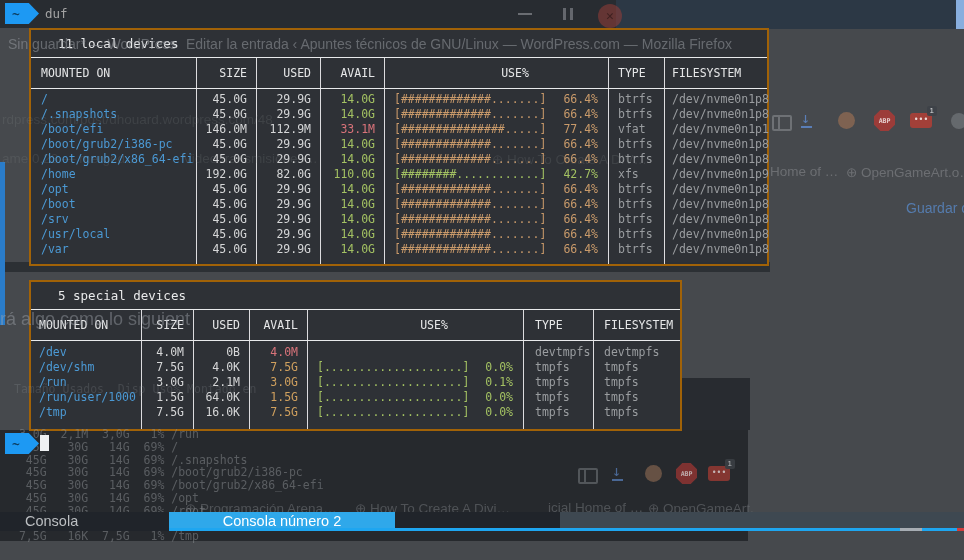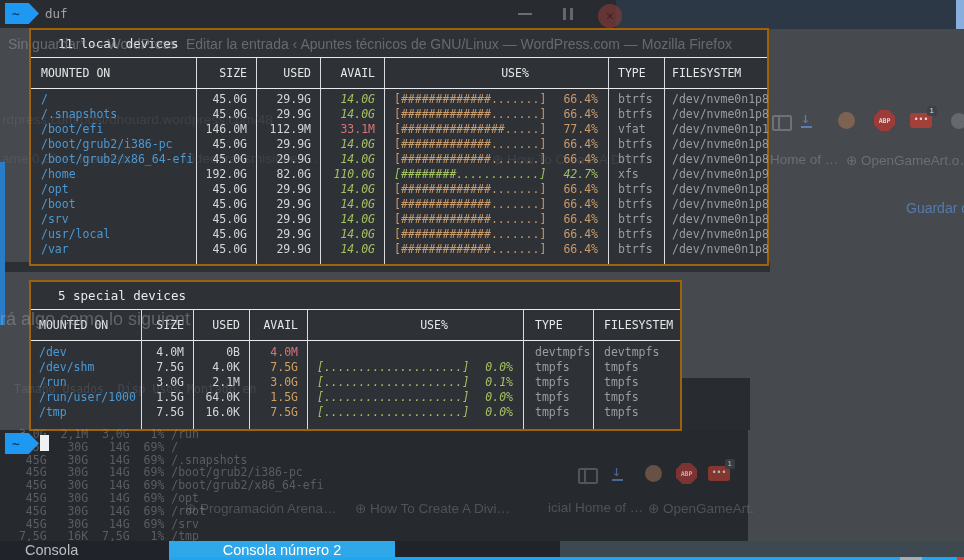--- a/index.html
+++ b/index.html
@@ -29,35 +29,35 @@
   .t2 .duf-body{padding:4px 0 9px;}
   .duf-row{display:grid;height:15px;line-height:15px;white-space:pre;}
   .col-m{padding-left:8px;overflow:hidden;}
   .t1 .col-m{padding-left:10px;}
   .col-s,.col-u,.col-a{text-align:right;padding-right:9px;}
   .col-use{display:flex;justify-content:space-between;padding:0 10px;overflow:hidden;}
   .duf-head .col-use{justify-content:center;padding-left:48px;}
   .col-t{padding-left:10px;}.t2 .col-t{padding-left:12px;}
   .col-f{padding-left:8px;}.t2 .col-f{padding-left:11px;}
   .vline{position:absolute;top:28px;bottom:0;width:1px;background:rgba(233,234,236,0.93);}
-  .fg-blue{color:#4b99d4;} .fg-green{color:#a3c162;font-style:italic;} .fg-orange{color:#c99a6a;}
+  .fg-blue{color:#4b99d4;} .fg-green{color:#a3c162;} .fg-orange{color:#c99a6a;}
   .fg-avorange{color:#d0a05e;} .fg-red{color:#d9737a;} .fg-gray{color:#9a9da0;}
   
   .prompt-flag{width:34px;height:21px;background:#1d99f3;z-index:30;
     clip-path:polygon(0 0,70% 0,100% 50%,70% 100%,0 100%);
     color:#0d3c5e;font-size:13px;font-weight:bold;line-height:21px;padding-left:7px;box-sizing:border-box;}
   .p1{left:5px;top:3px;} .p2{left:5px;top:433px;}
   .cmd{left:45px;top:6px;color:#a3a3a3;font-size:12.5px;z-index:30;}
   .cursor{left:40px;top:435px;width:9px;height:16px;background:#eef0f2;z-index:30;}
   
   .ghost{z-index:20;pointer-events:none;white-space:pre;font-family:"Liberation Sans",sans-serif;}
   .gmono{font-family:"DejaVu Sans Mono",monospace;}
   .g-title{color:rgba(150,153,158,0.55);font-size:14px;}
   .g-dim{color:rgba(150,153,158,0.16);font-size:13.5px;}
-  .g-book{color:rgba(145,148,152,0.5);font-size:13.5px;}
+  .g-book{color:rgba(145,148,152,0.5);font-size:13.5px;margin-top:12px;}
   .g-book2{color:rgba(120,124,128,0.5);font-size:13.5px;}
   .g-editor{color:rgba(168,172,178,0.42);font-size:18px;}
   .g-save{color:rgba(90,140,205,0.75);font-size:14px;}
   .g-df{color:rgba(142,146,149,0.5);font-size:11.5px;}
   .g-tam{color:rgba(150,154,158,0.22);font-size:11.5px;}
   
   .g-ico{z-index:20;pointer-events:none;}
   .sidebar-ico{width:16px;height:12px;border:2px solid rgba(150,153,158,0.5);border-radius:2px;}
   .sidebar-ico::after{content:"";position:absolute;left:4px;top:0;bottom:0;width:2px;background:rgba(150,153,158,0.5);}
   .dl-ico{color:rgba(95,140,210,0.8);font-size:15px;line-height:13px;}
@@ -70,21 +70,21 @@
     color:rgba(255,255,255,0.8);font-size:8px;line-height:13px;text-align:center;}
   .badge{position:absolute;right:-5px;top:-7px;background:rgba(62,66,72,0.95);color:#d9dadc;
     font-size:8px;line-height:10px;padding:0 3px;border-radius:2px;font-family:"Liberation Sans",sans-serif;}
   .circle-ico{width:16px;height:16px;border-radius:50%;background:rgba(140,144,148,0.45);}
   .min-ico{width:14px;height:2px;background:rgba(150,153,158,0.6);}
   .max-ico{width:10px;height:12px;display:flex;justify-content:space-between;}
   .max-ico i{display:block;width:3px;height:12px;background:rgba(150,153,158,0.55);}
   .close-ico{width:24px;height:24px;border-radius:50%;background:rgba(160,62,56,0.5);
     color:rgba(50,25,25,0.75);font-size:13px;line-height:24px;text-align:center;}
   
-  .bottombar{left:0;top:541px;width:964px;height:19px;z-index:40;
+  .bottombar{left:0;top:512px;width:964px;height:19px;z-index:40;
              font-family:"Liberation Sans",sans-serif;}
   .bb-left{position:absolute;left:0;top:0;width:560px;height:19px;background:#20242a;}
   .bb-right{position:absolute;left:560px;top:0;width:404px;height:19px;background:#3e4851;}
   .tab-inactive{position:absolute;left:25px;top:1px;font-size:14.5px;color:#bcbfc2;}
   .tab-active{position:absolute;left:169px;top:0;width:226px;height:19px;background:#2fa8ea;
     color:#ffffff;font-size:14.5px;text-align:center;line-height:19px;}
   .bl-blue{position:absolute;left:169px;top:16px;width:788px;height:3px;background:#1ea6f0;}
   .bl-gray{position:absolute;left:900px;top:16px;width:22px;height:3px;background:#a7adb3;}
   .bl-red{position:absolute;left:957px;top:16px;width:7px;height:3px;background:#d23c3c;}
 </style>

